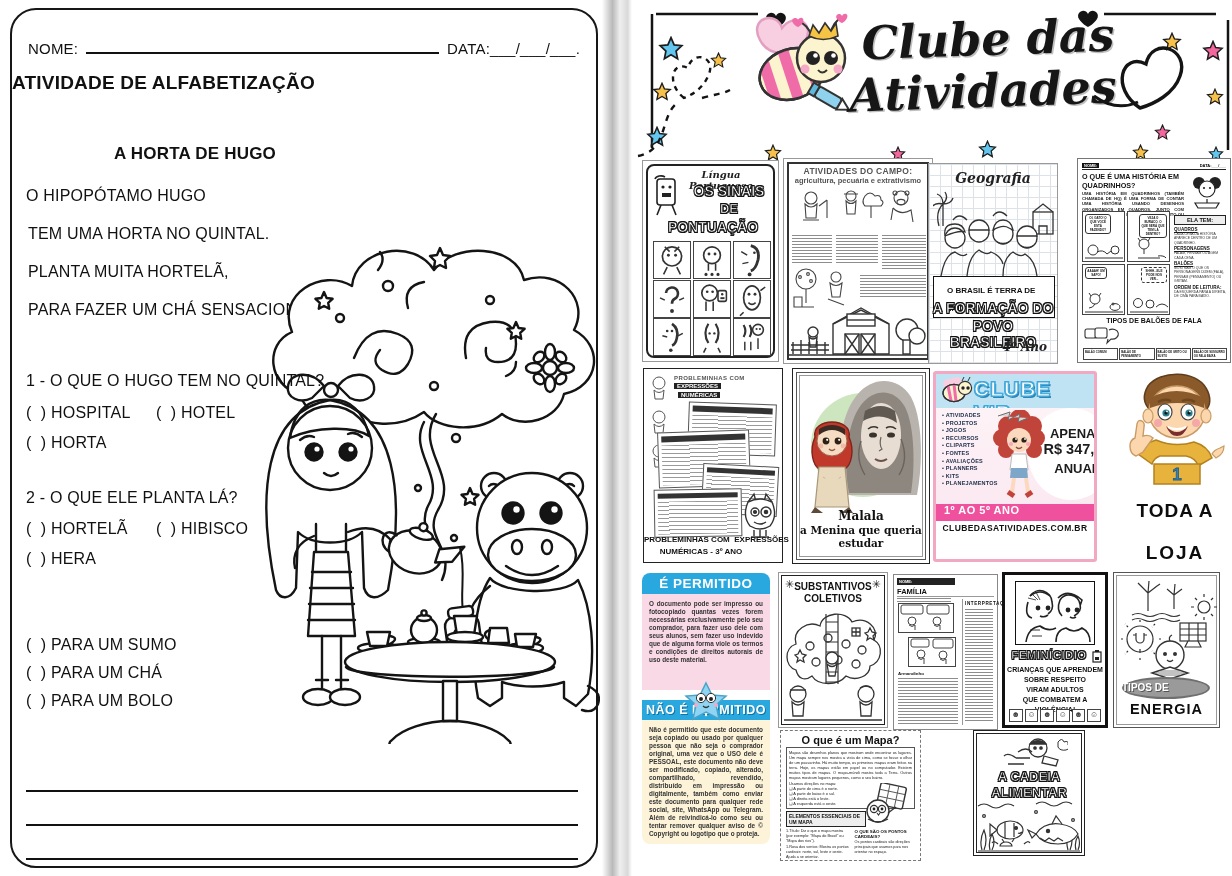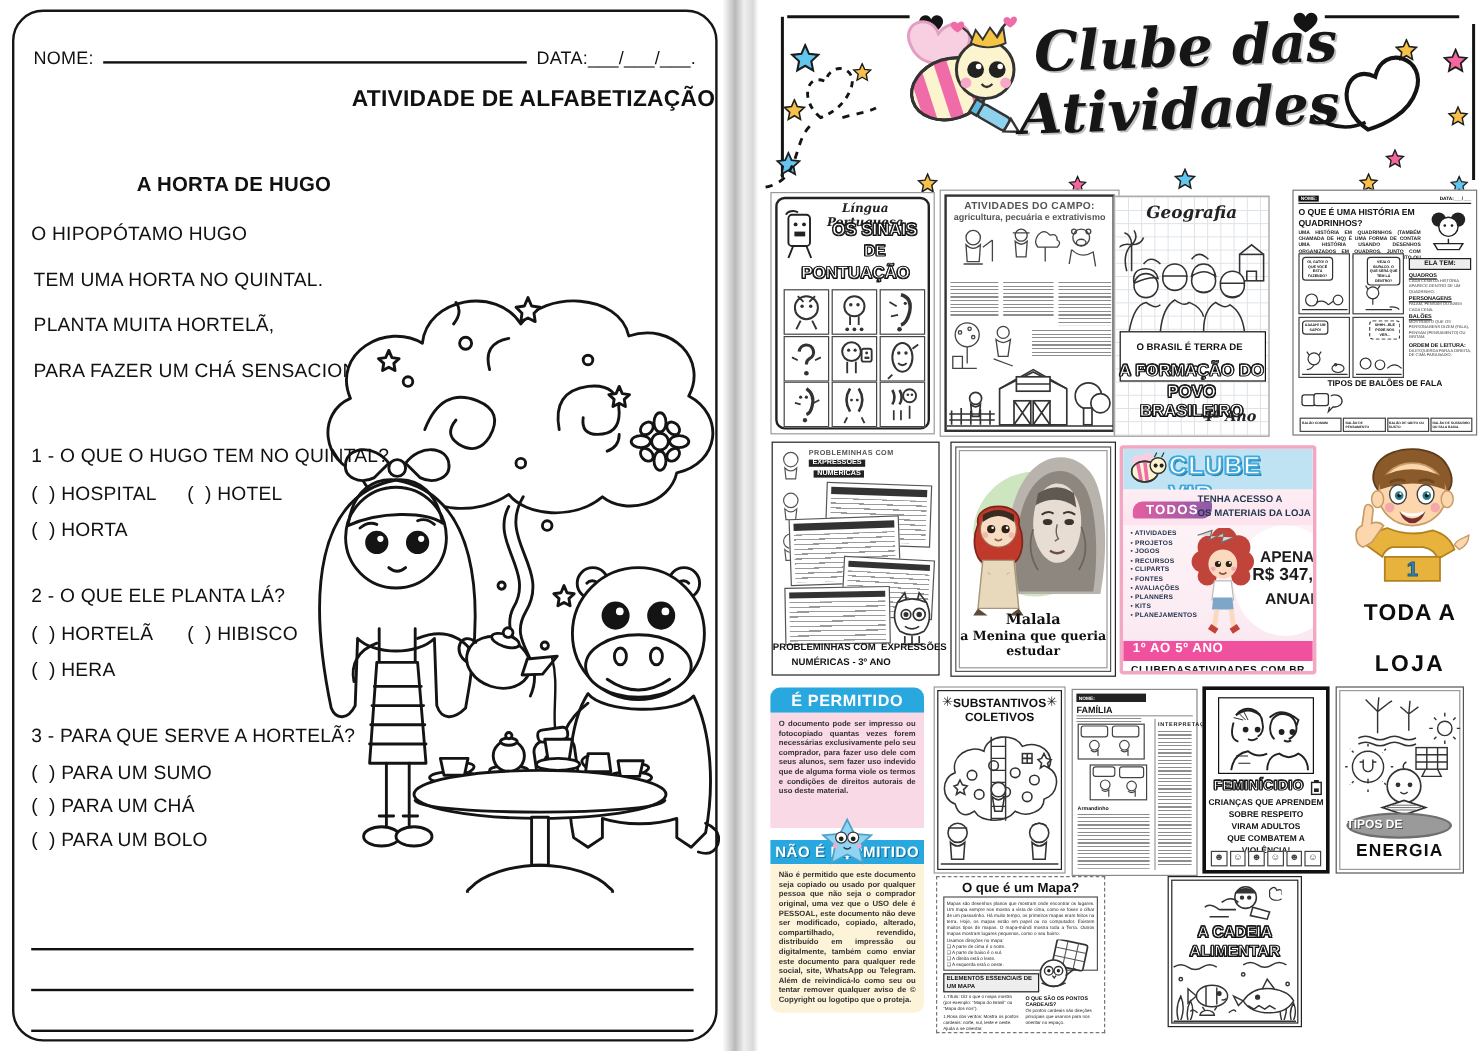--- a/index.html
+++ b/index.html
@@ -32,21 +32,21 @@
 
 <div class="canvas">
 
   <div class="left-page">
     <div class="abs" style="left:16px;top:30px;right:16px;display:flex;align-items:baseline">
       <span class="lp-text" style="font-size:15px">NOME:</span>
       <span class="blank" style="flex:1;margin:0 8px 2px 8px"></span>
       <span class="lp-text" style="font-size:15px">DATA:</span>
       <span class="lp-text" style="font-size:15px">___/___/___.</span>
     </div>
-    <div class="abs lp-text" style="left:0;right:0;top:62px;text-align:right;font-weight:bold;font-size:19px">ATIVIDADE DE ALFABETIZAÇÃO</div>
+    <div class="abs lp-text" style="left:0;right:0;top:62px;text-align:left;font-weight:bold;font-size:19px">ATIVIDADE DE ALFABETIZAÇÃO</div>
     <div class="abs lp-text" style="left:102px;top:134px;font-weight:bold;font-size:17px">A HORTA DE HUGO</div>
 
     <div class="abs lp-text" style="left:14px;top:177px">O HIPOPÓTAMO HUGO</div>
     <div class="abs lp-text" style="left:16px;top:215px">TEM UMA HORTA NO QUINTAL.</div>
     <div class="abs lp-text" style="left:16px;top:253px">PLANTA MUITA HORTELÃ,</div>
     <div class="abs lp-text" style="left:16px;top:291px">PARA FAZER UM CHÁ SENSACIONAL!!</div>
 
     <svg class="abs" style="left:216px;top:226px" width="372" height="508" viewBox="0 0 372 508">
       <g stroke="#141414" fill="none" stroke-width="2.4" stroke-linecap="round" stroke-linejoin="round">
         <path fill="#fff" d="M72,158 C40,150 36,108 64,96 C48,58 94,32 124,50 C128,12 186,2 206,34 C226,6 288,8 296,44 C332,32 362,64 346,94 C376,110 372,150 336,158 C330,184 294,194 274,178 C250,198 210,194 196,176 C170,194 130,190 120,172 C100,188 78,178 72,158 Z"></path>
@@ -162,21 +162,20 @@
     <div class="abs lp-text" style="left:14px;top:362px">1 - O QUE O HUGO TEM NO QUINTAL?</div>
     <div class="abs lp-text" style="left:14px;top:394px">(  ) HOSPITAL</div>
     <div class="abs lp-text" style="left:144px;top:394px">(  ) HOTEL</div>
     <div class="abs lp-text" style="left:14px;top:424px">(  ) HORTA</div>
 
     <div class="abs lp-text" style="left:14px;top:479px">2 - O QUE ELE PLANTA LÁ?</div>
     <div class="abs lp-text" style="left:14px;top:510px">(  ) HORTELÃ</div>
     <div class="abs lp-text" style="left:144px;top:510px">(  ) HIBISCO</div>
     <div class="abs lp-text" style="left:14px;top:540px">(  ) HERA</div>
 
-    <div class="abs lp-text" style="left:14px;top:595px">3 - PARA QUE SERVE A HORTELÃ?</div>
     <div class="abs lp-text" style="left:14px;top:626px">(  ) PARA UM SUMO</div>
     <div class="abs lp-text" style="left:14px;top:654px">(  ) PARA UM CHÁ</div>
     <div class="abs lp-text" style="left:14px;top:682px">(  ) PARA UM BOLO</div>
 
     <div class="wline" style="top:780px"></div>
     <div class="wline" style="top:814px"></div>
     <div class="wline" style="top:848px"></div>
   </div>
 
   <div class="gap"></div>
@@ -609,25 +608,20 @@
           <ellipse cx="14" cy="17" rx="11" ry="8.6" fill="#fcf3cf" stroke="#333" stroke-width="1.2"></ellipse>
           <path d="M8,9.6 l3,15 M14,8.4 l2,17" stroke="#f06ca8" stroke-width="3"></path>
           <ellipse cx="14" cy="17" rx="11" ry="8.6" fill="none" stroke="#333" stroke-width="1.2"></ellipse>
           <circle cx="25" cy="12" r="6.6" fill="#fcf3cf" stroke="#333" stroke-width="1.2"></circle>
           <circle cx="23" cy="12" r="1.7" fill="#222"></circle>
             <circle cx="28" cy="12" r="1.7" fill="#222"></circle>
           <path d="M22,5 l2,-4 M28,5 l2,-4" stroke="#333" stroke-width="1"></path>
         </svg>
         <div class="bub-lg" style="position:absolute;left:38px;top:3px;font-size:21px;letter-spacing:1px;-webkit-text-stroke:1.1px #3fa9dc;text-shadow:-1px -1px 0 #3fa9dc,1px -1px 0 #3fa9dc,-1px 1px 0 #3fa9dc,1.5px 1.5px 0 #2a86b4">CLUBE VIP</div>
       </div>
-      <div style="height:30px;background:linear-gradient(180deg,#fdeef4,#fde3ee);position:relative">
-        <div style="position:absolute;left:62px;top:3px;font-size:8px;font-weight:800;color:#23364f">TENHA ACESSO A</div>
-        <div style="position:absolute;left:8px;top:10px;width:66px;text-align:center;background:linear-gradient(90deg,#e45fa0,#8e5aa8);color:#fff;font-weight:800;font-size:11px;letter-spacing:1px;border-radius:8px 2px 8px 2px;padding:1px 0">TODOS</div>
-        <div style="position:absolute;left:62px;top:15px;font-size:8px;font-weight:800;color:#23364f">OS MATERIAIS DA LOJA</div>
-      </div>
       <div style="position:relative;height:96px;background:linear-gradient(180deg,#fdf3f7,#fbe9f1)">
         <div class="abs" style="left:6px;top:4px">
           <span class="vip-item">• ATIVIDADES</span>
             <span class="vip-item">• PROJETOS</span>
             <span class="vip-item">• JOGOS</span>
             <span class="vip-item">• RECURSOS</span>
             <span class="vip-item">• CLIPARTS</span>
             <span class="vip-item">• FONTES</span>
             <span class="vip-item">• AVALIAÇÕES</span>
             <span class="vip-item">• PLANNERS</span>

